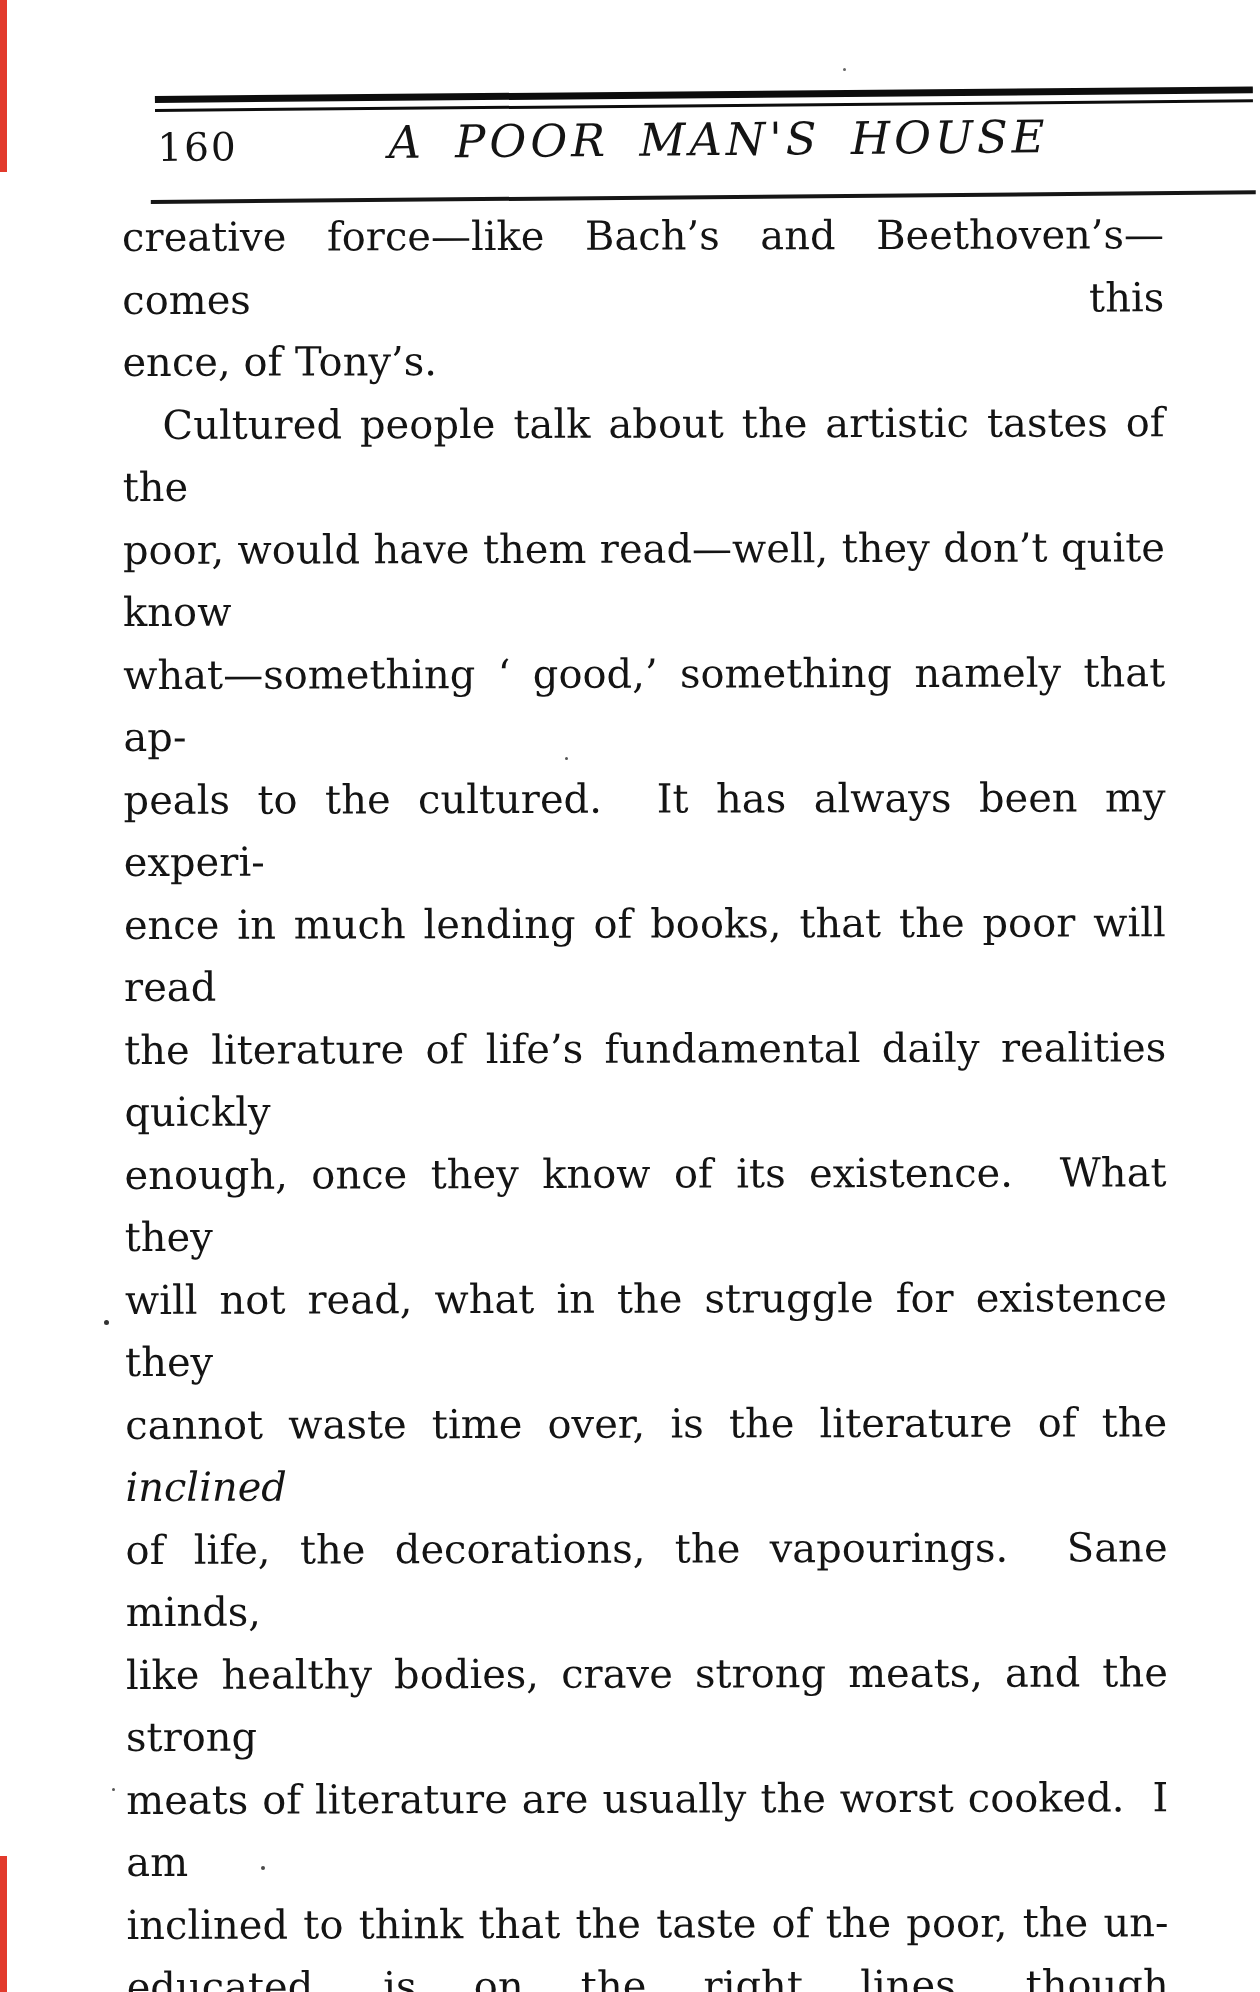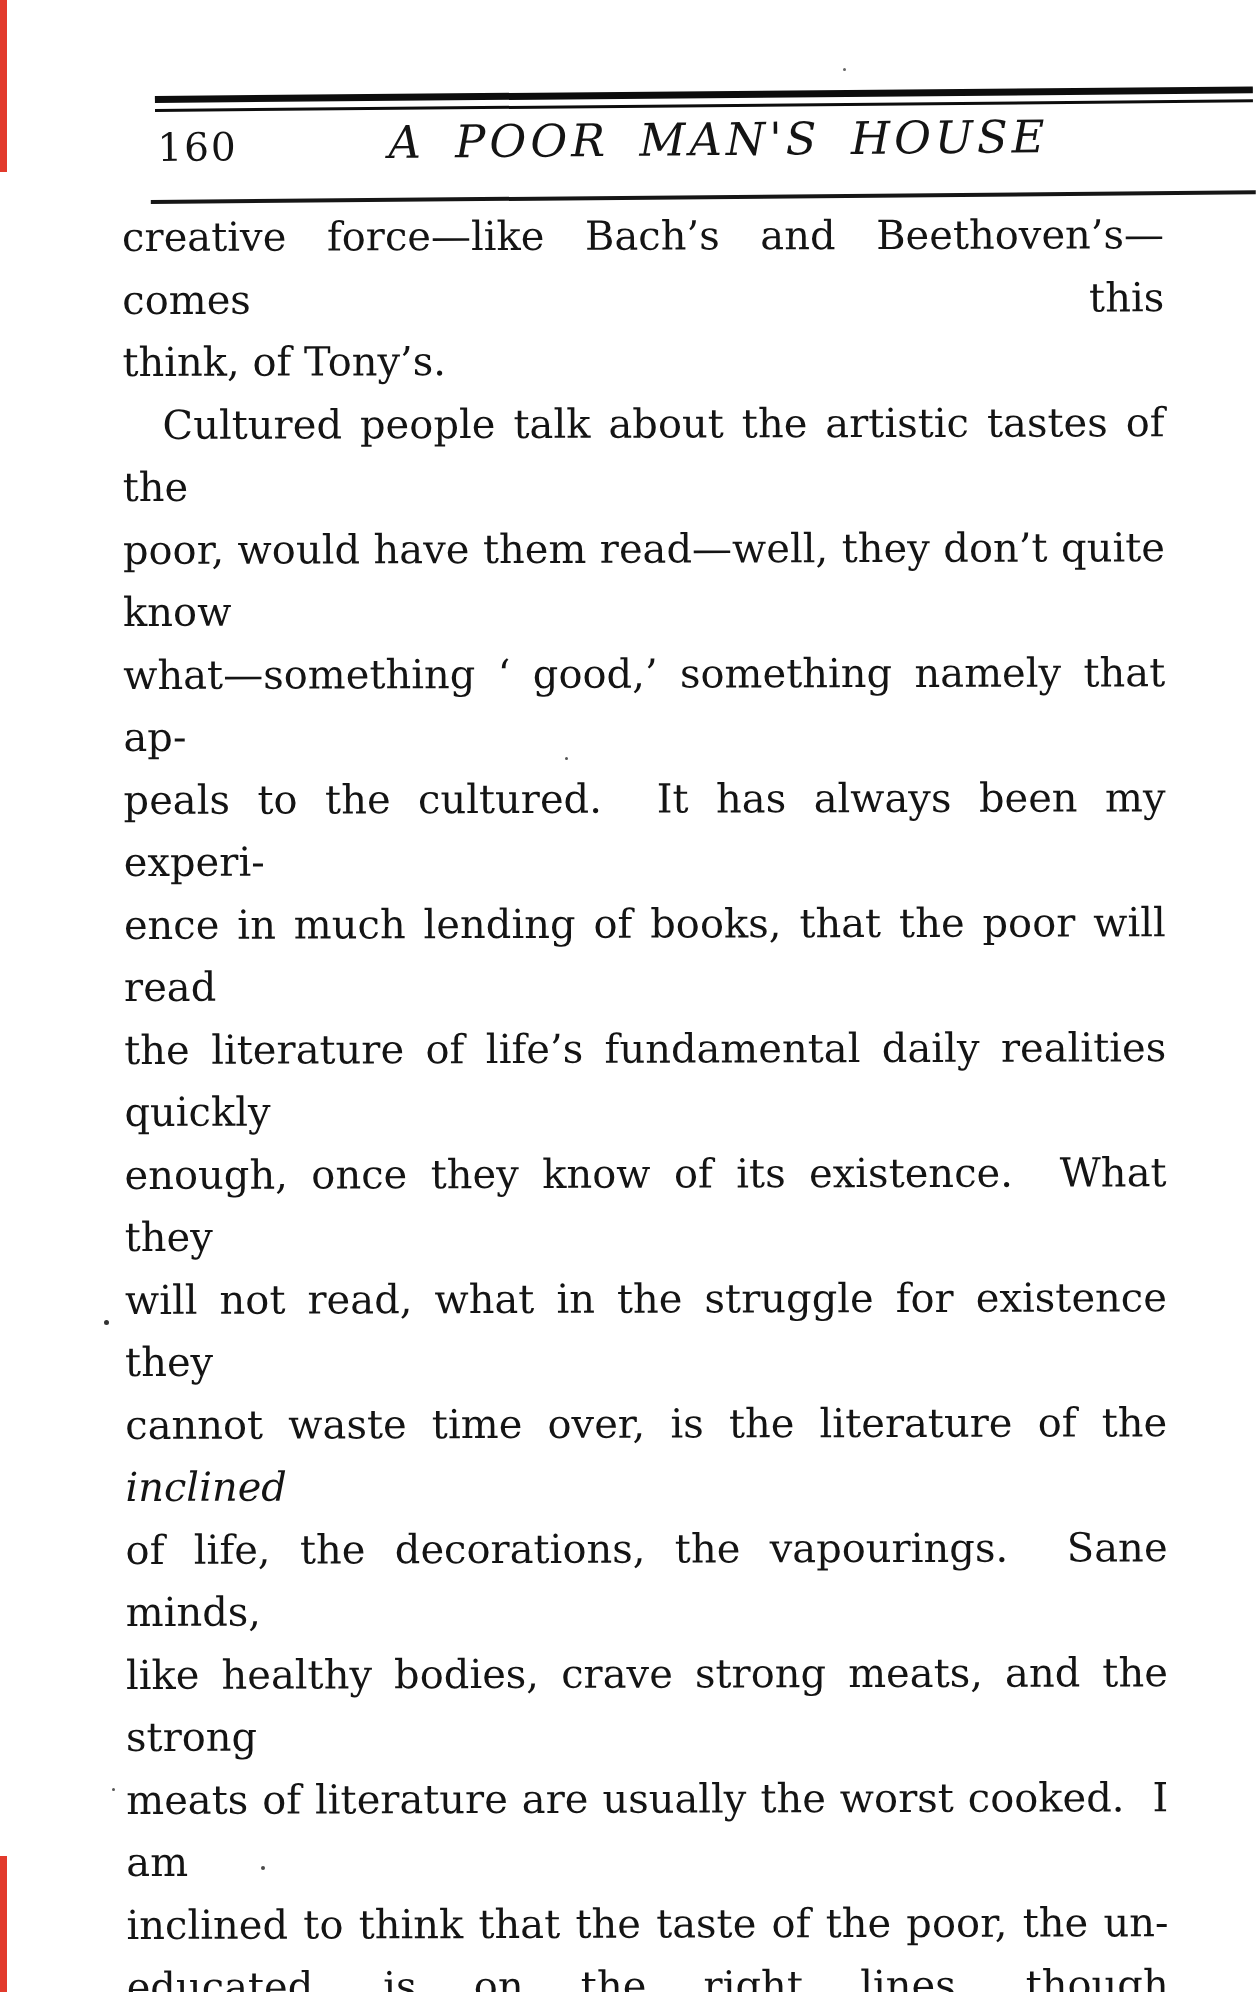--- a/index.html
+++ b/index.html
@@ -99,21 +99,21 @@
   <div class="header-skew">
     <div class="rule rule-thick"></div>
     <div class="rule rule-thin"></div>
     <span class="page-num">160</span>
     <span class="running-title">A POOR MAN'S HOUSE</span>
     <div class="rule rule-bottom"></div>
   </div>
 
   <main class="body-text">
       <div class="line"><span>creative force—like Bach’s and Beethoven’s—comes this</span></div>
-      <div class="line para-end"><span>think, of Tony’s.</span></div>
+      <div class="line para-end"><span>ence, of Tony’s.</span></div>
       <div class="line indent"><span>Cultured people talk about the artistic tastes of the</span></div>
       <div class="line"><span>poor, would have them read—well, they don’t quite know</span></div>
       <div class="line"><span>what—something ‘ good,’ something namely that ap-</span></div>
       <div class="line"><span>peals to the cultured.  It has always been my experi-</span></div>
       <div class="line"><span>ence in much lending of books, that the poor will read</span></div>
       <div class="line"><span>the literature of life’s fundamental daily realities quickly</span></div>
       <div class="line"><span>enough, once they know of its existence.  What they</span></div>
       <div class="line"><span>will not read, what in the struggle for existence they</span></div>
       <div class="line"><span>cannot waste time over, is the literature of the </span><span class="it">inclined</span></div>
       <div class="line"><span>of life, the decorations, the vapourings.  Sane minds,</span></div>

